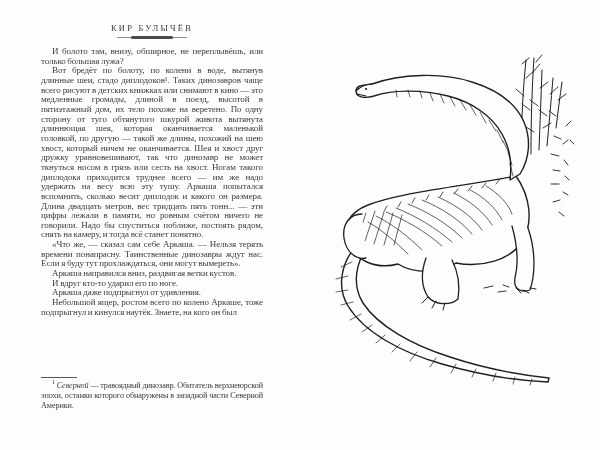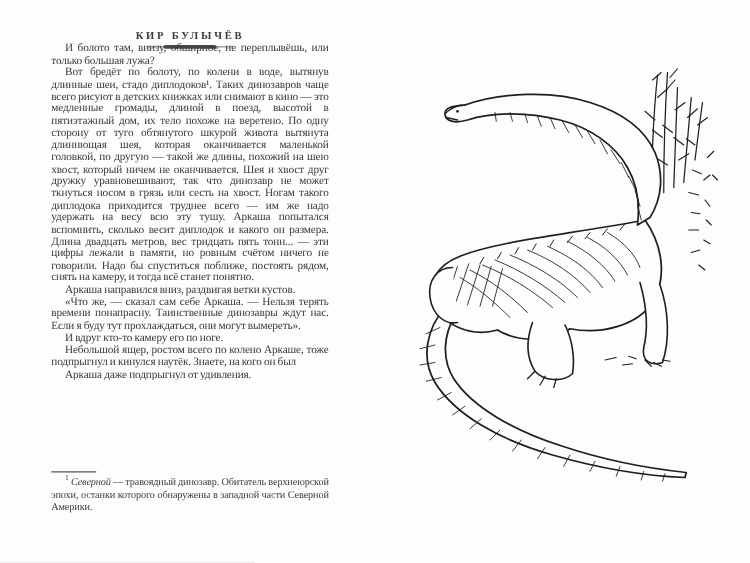--- a/index.html
+++ b/index.html
@@ -7,34 +7,34 @@
     position:relative; width:600px; height:450px; margin:0 auto;
     background:#fdfdfc; overflow:hidden;
     font-family:"Liberation Serif", serif; color:#3b3b3b;
   }
   .page { position:absolute; top:0; height:450px; }
   .page-left { left:0; width:300px; }
   .page-right { left:300px; width:300px; }
 
   .running-header {
     position:absolute; top:23px; left:41px; width:222px;
-    text-align:center; font-size:8.5px; font-weight:bold;
+    text-align:center; font-size:8.5px; font-weight:normal;
     letter-spacing:2.2px; color:#3c3c3c;
   }
   .header-rule { position:absolute; top:36px; left:117px; width:70px; height:3px; }
   .header-rule::before {
     content:""; position:absolute; top:1px; left:0; width:70px; height:1px; background:#8f8f8f;
   }
   .header-rule::after {
     content:""; position:absolute; top:0; left:14px; width:42px; height:3px;
     background:#4a4a4a; border-radius:1.5px;
   }
 
   .body-text {
-    position:absolute; top:34px; left:41px; width:222px;
+    position:absolute; top:47px; left:41px; width:222px;
     max-height:327px; overflow:hidden;
   }
   .body-text p {
     margin:0; font-size:9px; line-height:9.65px; text-align:justify;
     text-indent:11px; letter-spacing:-0.1px; word-spacing:-0.4px;
   }
 
   .footnote-sep { position:absolute; left:41px; top:377px; width:36px; border-top:1px solid #555; }
   .footnote {
     position:absolute; left:41px; top:381px; width:222px; margin:0;
@@ -53,25 +53,25 @@
 
 <div class="book">
 
   <div class="page page-left">
     <div class="running-header">КИР БУЛЫЧЁВ</div>
     <div class="header-rule"></div>
 
     <div class="body-text">
         <p>И болото там, внизу, обширное, не переплывёшь, или только большая лужа?</p>
         <p>Вот бредёт по болоту, по колени в воде, вытянув длинные шеи, стадо диплодоков¹. Таких динозавров чаще всего рисуют в детских книжках или снимают в кино — это медленные громады, длиной в поезд, высотой в пятиэтажный дом, их тело похоже на веретено. По одну сторону от туго обтянутого шкурой живота вытянута длиннющая шея, которая оканчивается маленькой головкой, по другую — такой же длины, похожий на шею хвост, который ничем не оканчивается. Шея и хвост друг дружку уравновешивают, так что динозавр не может ткнуться носом в грязь или сесть на хвост. Ногам такого диплодока приходится труднее всего — им же надо удержать на весу всю эту тушу. Аркаша попытался вспомнить, сколько весит диплодок и какого он размера. Длина двадцать метров, вес тридцать пять тонн... — эти цифры лежали в памяти, но ровным счётом ничего не говорили. Надо бы спуститься поближе, постоять рядом, снять на камеру, и тогда всё станет понятно.</p>
+        <p>«Что же, — сказал сам себе Аркаша. — Нельзя терять времени понапрасну. Таинственные динозавры ждут нас. Если я буду тут прохлаждаться, они могут вымереть».</p>
         <p>Аркаша направился вниз, раздвигая ветки кустов.</p>
-        <p>«Что же, — сказал сам себе Аркаша. — Нельзя терять времени понапрасну. Таинственные динозавры ждут нас. Если я буду тут прохлаждаться, они могут вымереть».</p>
-        <p>И вдруг кто-то камеру его по ноге.</p>
+        <p>И вдруг кто-то ударил его по ноге.</p>
+        <p>Аркаша даже подпрыгнул от удивления.</p>
         <p>Небольшой ящер, ростом всего по колено Аркаше, тоже подпрыгнул и кинулся наутёк. Знаете, на кого он был</p>
-        <p>Аркаша даже подпрыгнул от удивления.</p>
       </div>
 
     <div class="footnote-sep"></div>
     <p class="footnote">
       <sup>1</sup>
       <i>Северной</i>
       <span>— травоядный динозавр. Обитатель верхнеюрской эпохи, останки которого обнаружены в западной части Северной Америки.</span>
     </p>
   </div>
 

